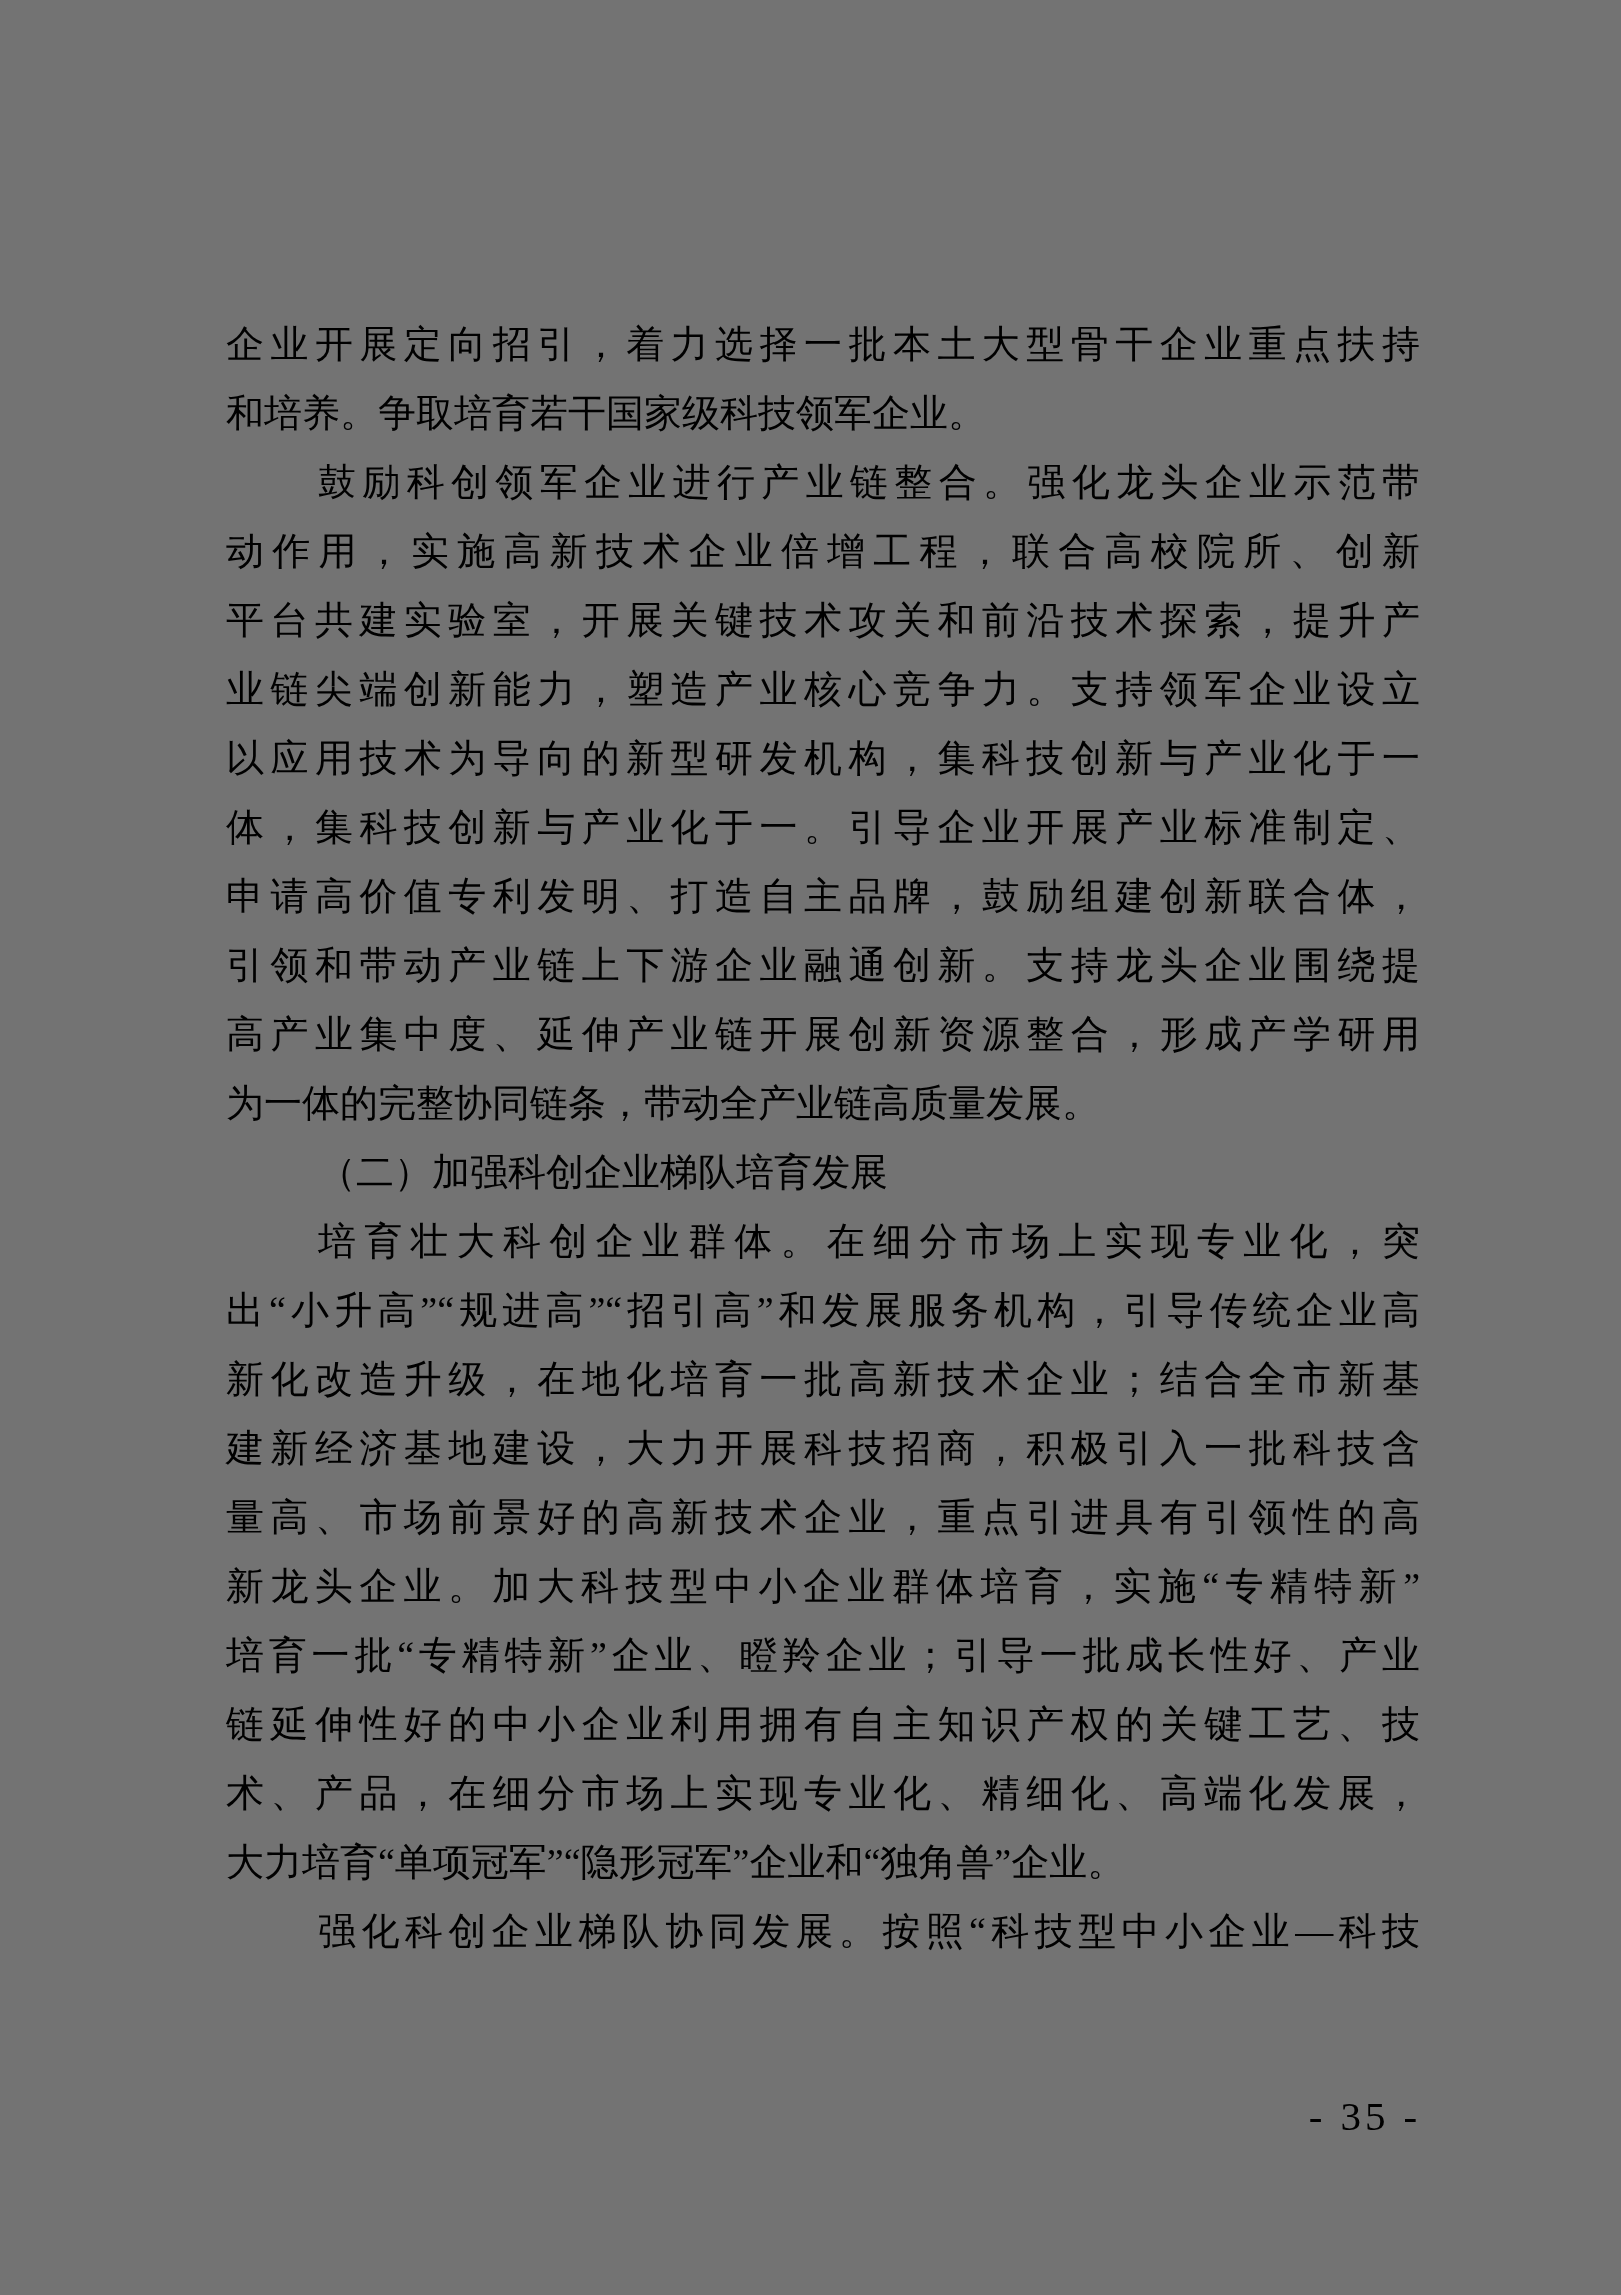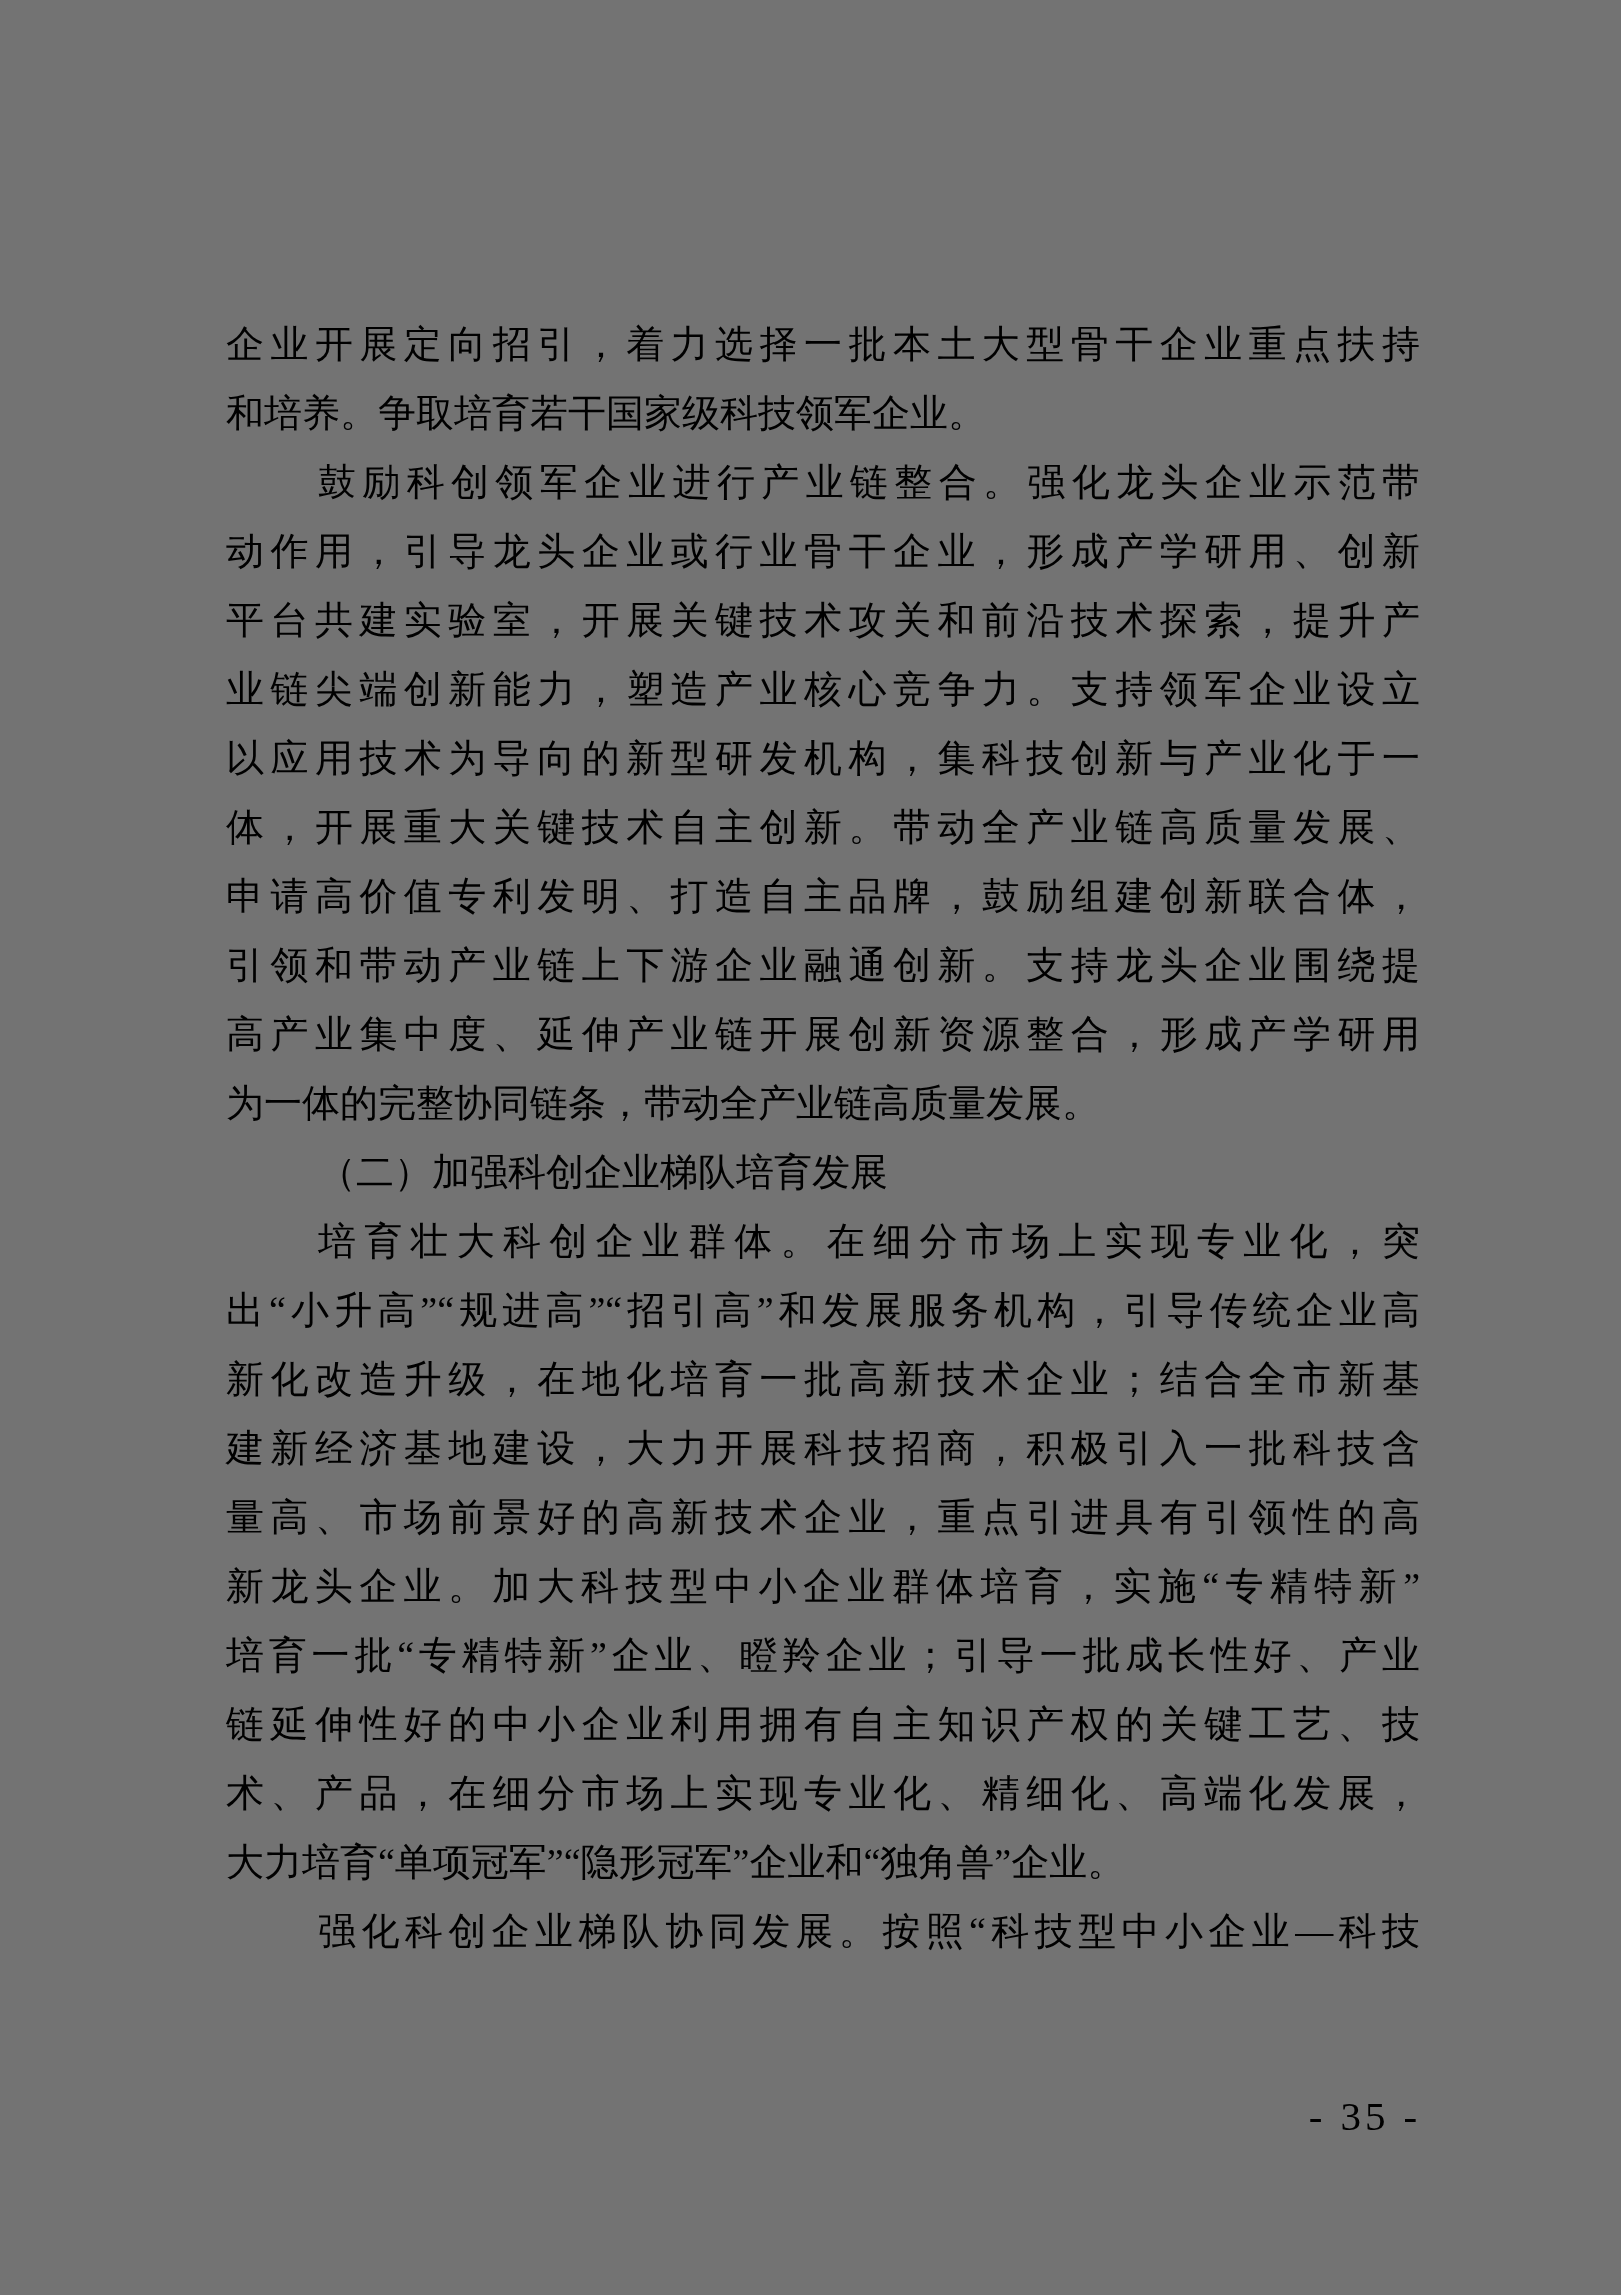--- a/index.html
+++ b/index.html
@@ -49,25 +49,25 @@
   }
 </style>
 </head>
 <body>
 
 <div class="page">
   <div class="content">
       <div class="line">企业开展定向招引，着力选择一批本土大型骨干企业重点扶持</div>
       <div class="line short">和培养。争取培育若干国家级科技领军企业。</div>
       <div class="line indent">鼓励科创领军企业进行产业链整合。强化龙头企业示范带</div>
-      <div class="line">动作用，引导龙头企业或行业骨干企业，形成产学研用、创新</div>
+      <div class="line">动作用，实施高新技术企业倍增工程，联合高校院所、创新</div>
       <div class="line">平台共建实验室，开展关键技术攻关和前沿技术探索，提升产</div>
       <div class="line">业链尖端创新能力，塑造产业核心竞争力。支持领军企业设立</div>
       <div class="line">以应用技术为导向的新型研发机构，集科技创新与产业化于一</div>
-      <div class="line">体，开展重大关键技术自主创新。带动全产业链高质量发展、</div>
+      <div class="line">体，集科技创新与产业化于一。引导企业开展产业标准制定、</div>
       <div class="line">申请高价值专利发明、打造自主品牌，鼓励组建创新联合体，</div>
       <div class="line">引领和带动产业链上下游企业融通创新。支持龙头企业围绕提</div>
       <div class="line">高产业集中度、延伸产业链开展创新资源整合，形成产学研用</div>
       <div class="line short">为一体的完整协同链条，带动全产业链高质量发展。</div>
       <div class="line indent short">（二）加强科创企业梯队培育发展</div>
       <div class="line indent">培育壮大科创企业群体。在细分市场上实现专业化，突</div>
       <div class="line">出“小升高”“规进高”“招引高”和发展服务机构，引导传统企业高</div>
       <div class="line">新化改造升级，在地化培育一批高新技术企业；结合全市新基</div>
       <div class="line">建新经济基地建设，大力开展科技招商，积极引入一批科技含</div>
       <div class="line">量高、市场前景好的高新技术企业，重点引进具有引领性的高</div>

